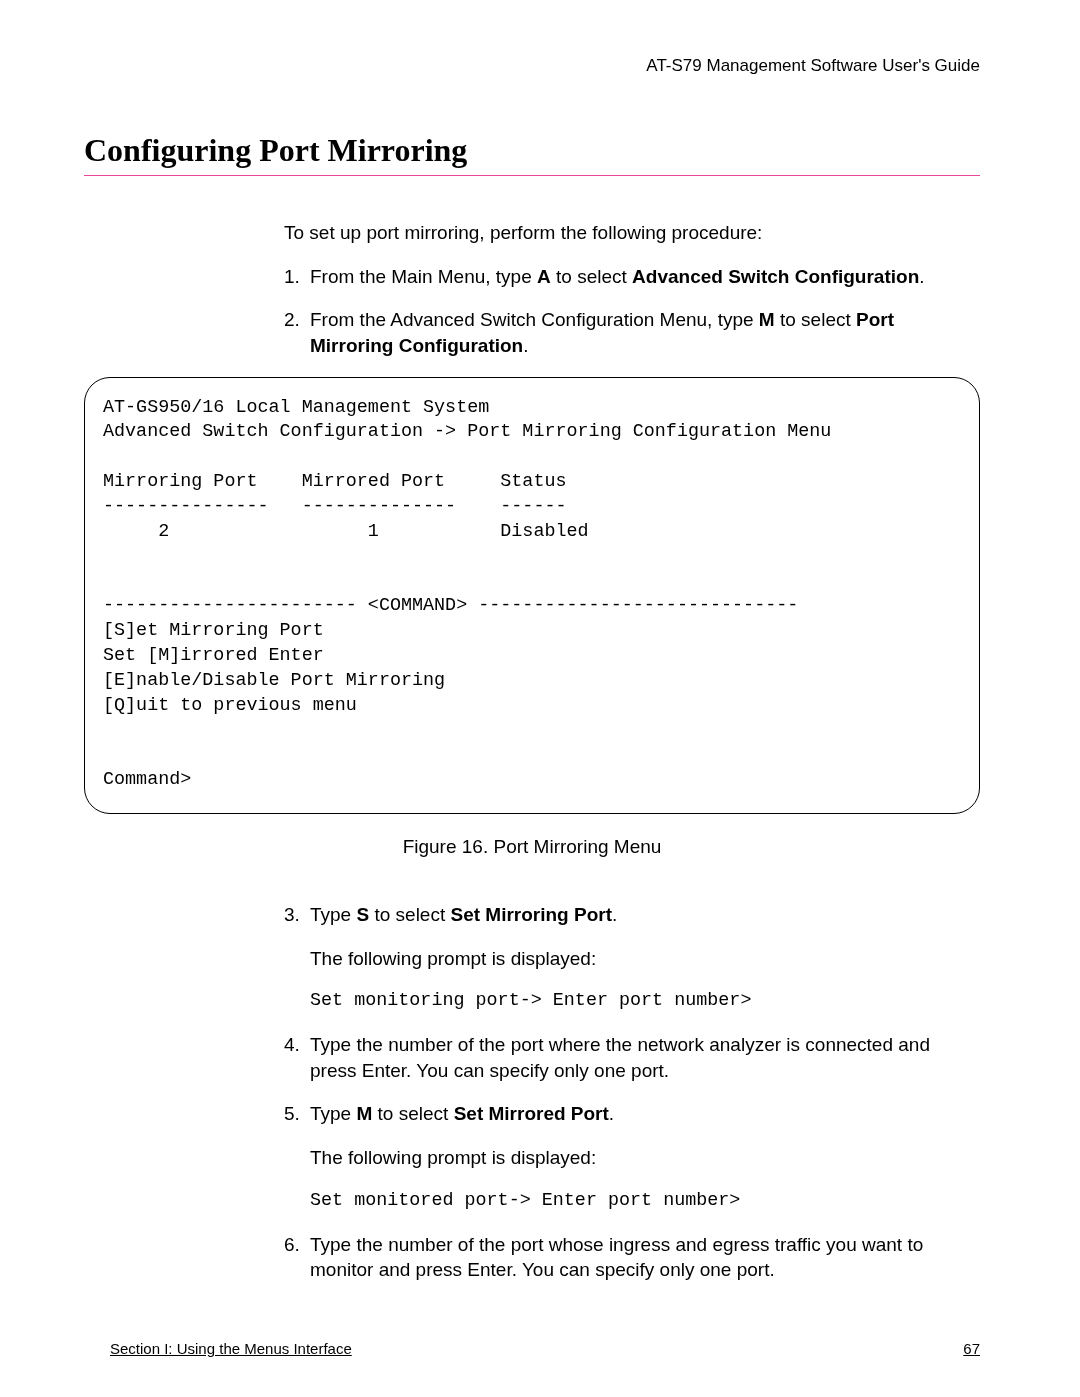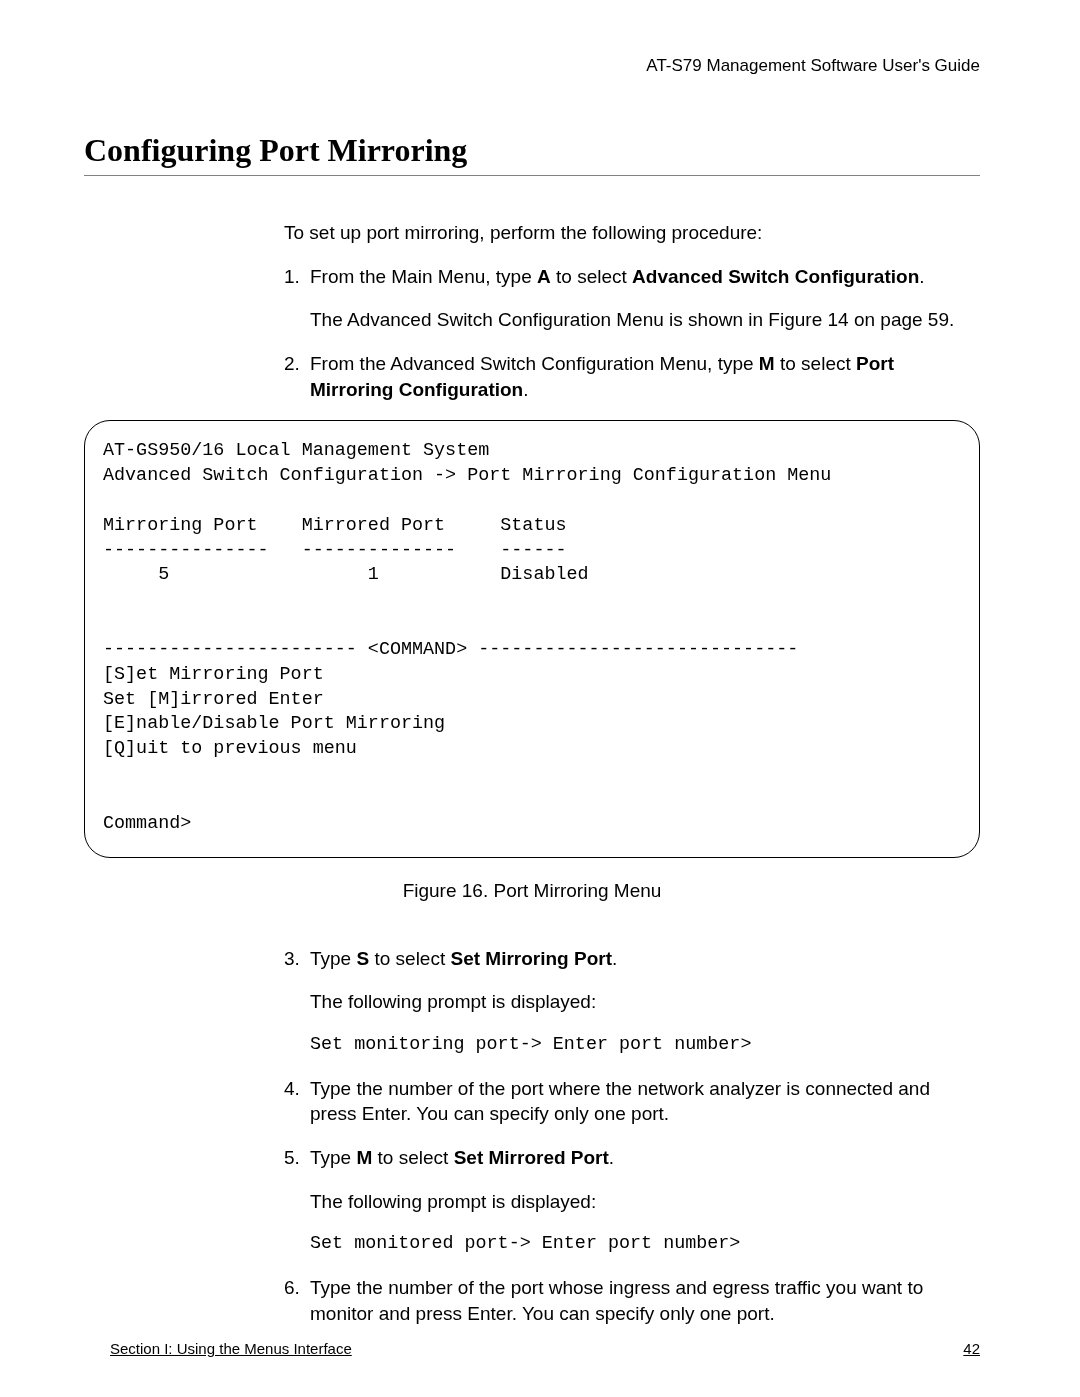--- a/index.html
+++ b/index.html
@@ -97,37 +97,36 @@
   <div class="section-title">Configuring Port Mirroring</div>
 
   <div class="body-col">
     <p>To set up port mirroring, perform the following procedure:</p>
 
     <div class="ol">
 
       <div class="li">
         <span class="li-num">1.</span>
         <span class="li-body"><span>From the Main Menu, type </span><b>A</b><span> to select </span><b>Advanced Switch Configuration</b><span>.</span></span>
-        <div class="li-rest">The Advanced Switch Configuration Menu is shown in Figure 14 on page 59.</div>
       </div>
 
       <div class="li">
         <span class="li-num">2.</span>
         <span class="li-body"><span>From the Advanced Switch Configuration Menu, type </span><b>M</b><span> to select </span><b>Port Mirroring Configuration</b><span>.</span></span>
       </div>
 
     </div>
   </div>
 
   <div class="terminal-frame"><span>AT-GS950/16 Local Management System</span>
 <span>Advanced Switch Configuration -&gt; Port Mirroring Configuration Menu</span>
 <span></span>
 <span>Mirroring Port    Mirrored Port     Status</span>
 <span>---------------   --------------    ------</span>
-<span>     5                  1           Disabled</span>
+<span>     2                  1           Disabled</span>
 <span></span>
 <span></span>
 <span>----------------------- &lt;COMMAND&gt; -----------------------------</span>
 <span>[S]et Mirroring Port</span>
 <span>Set [M]irrored Enter</span>
 <span>[E]nable/Disable Port Mirroring</span>
 <span>[Q]uit to previous menu</span>
 <span></span>
 <span></span>
 <span>Command&gt;</span></div>
@@ -159,16 +158,16 @@
       <div class="li">
         <span class="li-num">6.</span>
         <span class="li-body">Type the number of the port whose ingress and egress traffic you want to monitor and press Enter. You can specify only one port.</span>
       </div>
 
     </div>
   </div>
 
   <div class="footer">
     <span>Section I: Using the Menus Interface</span>
-    <span>42</span>
+    <span>67</span>
   </div>
 
 </div>
 
 </body></html>

